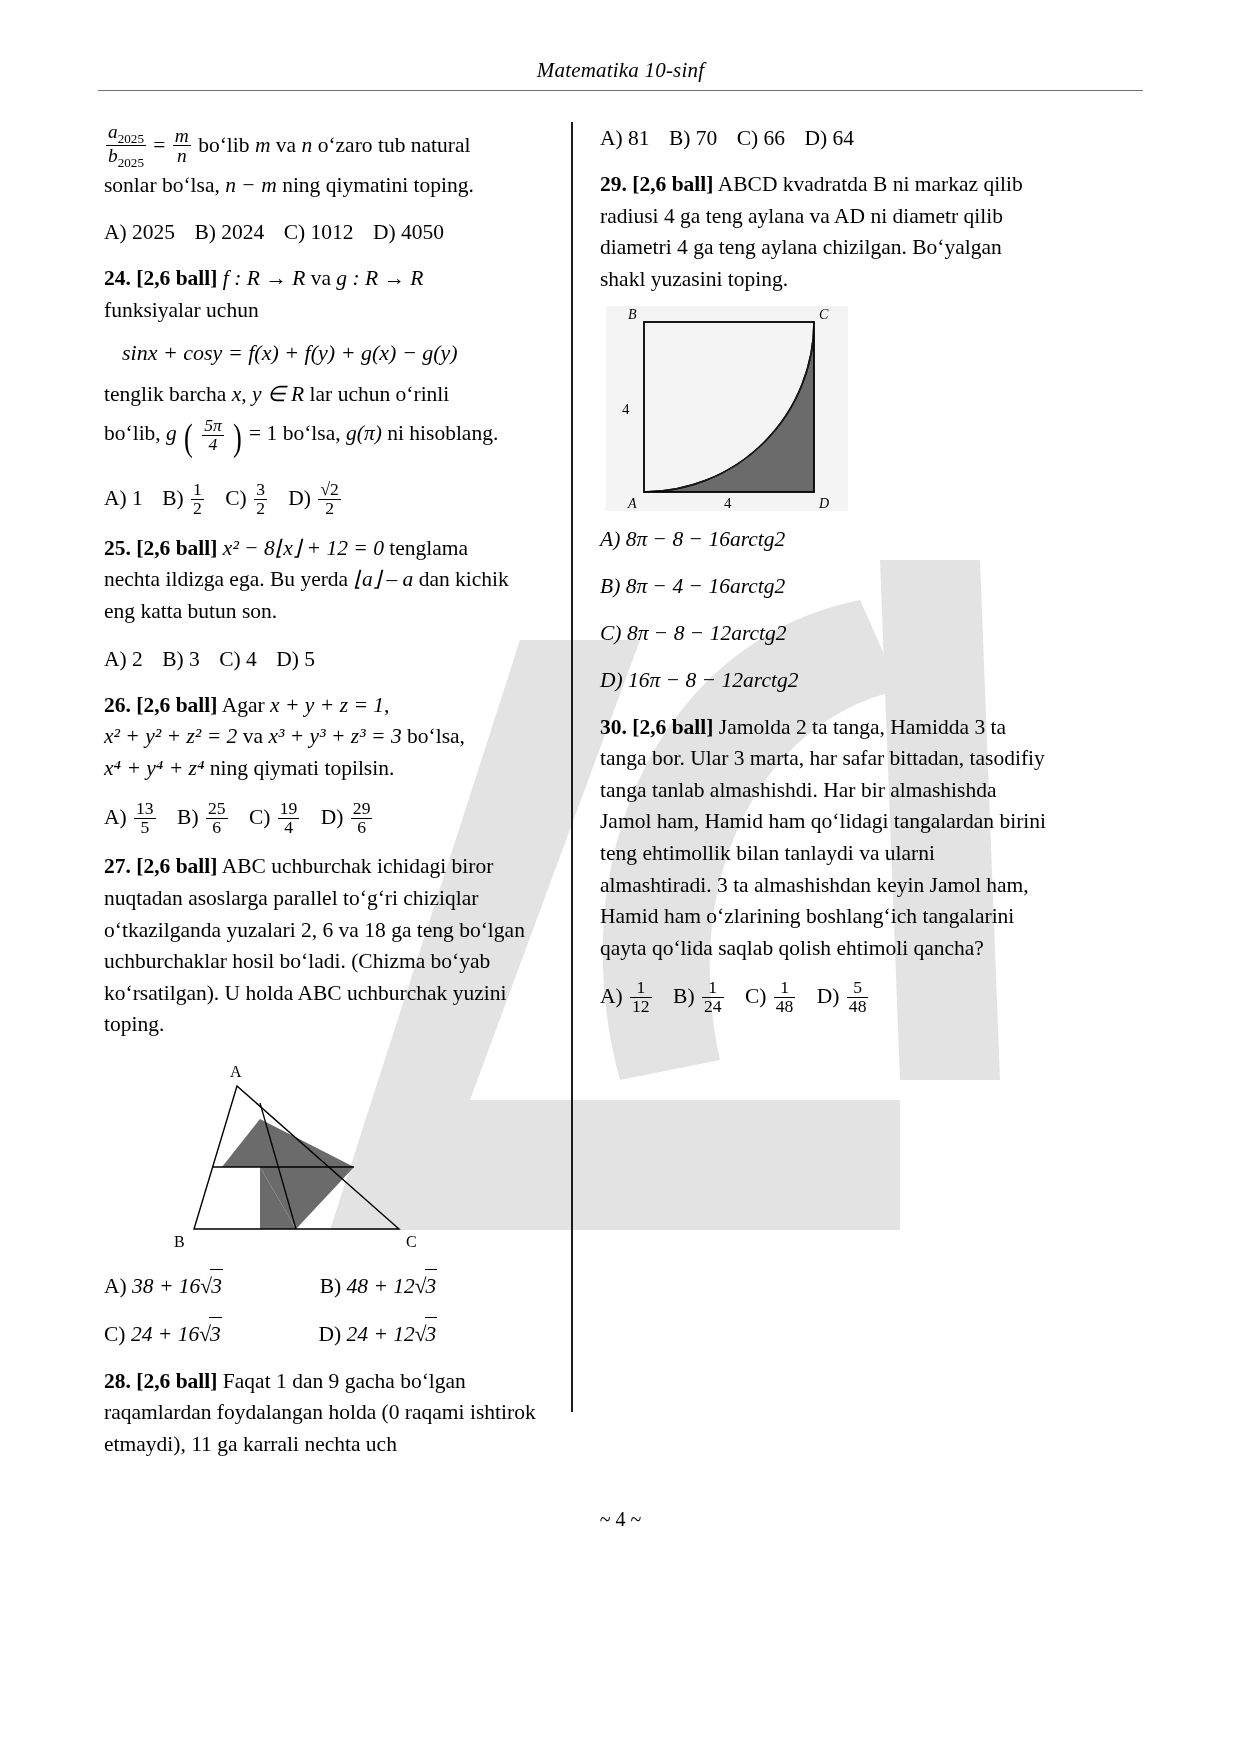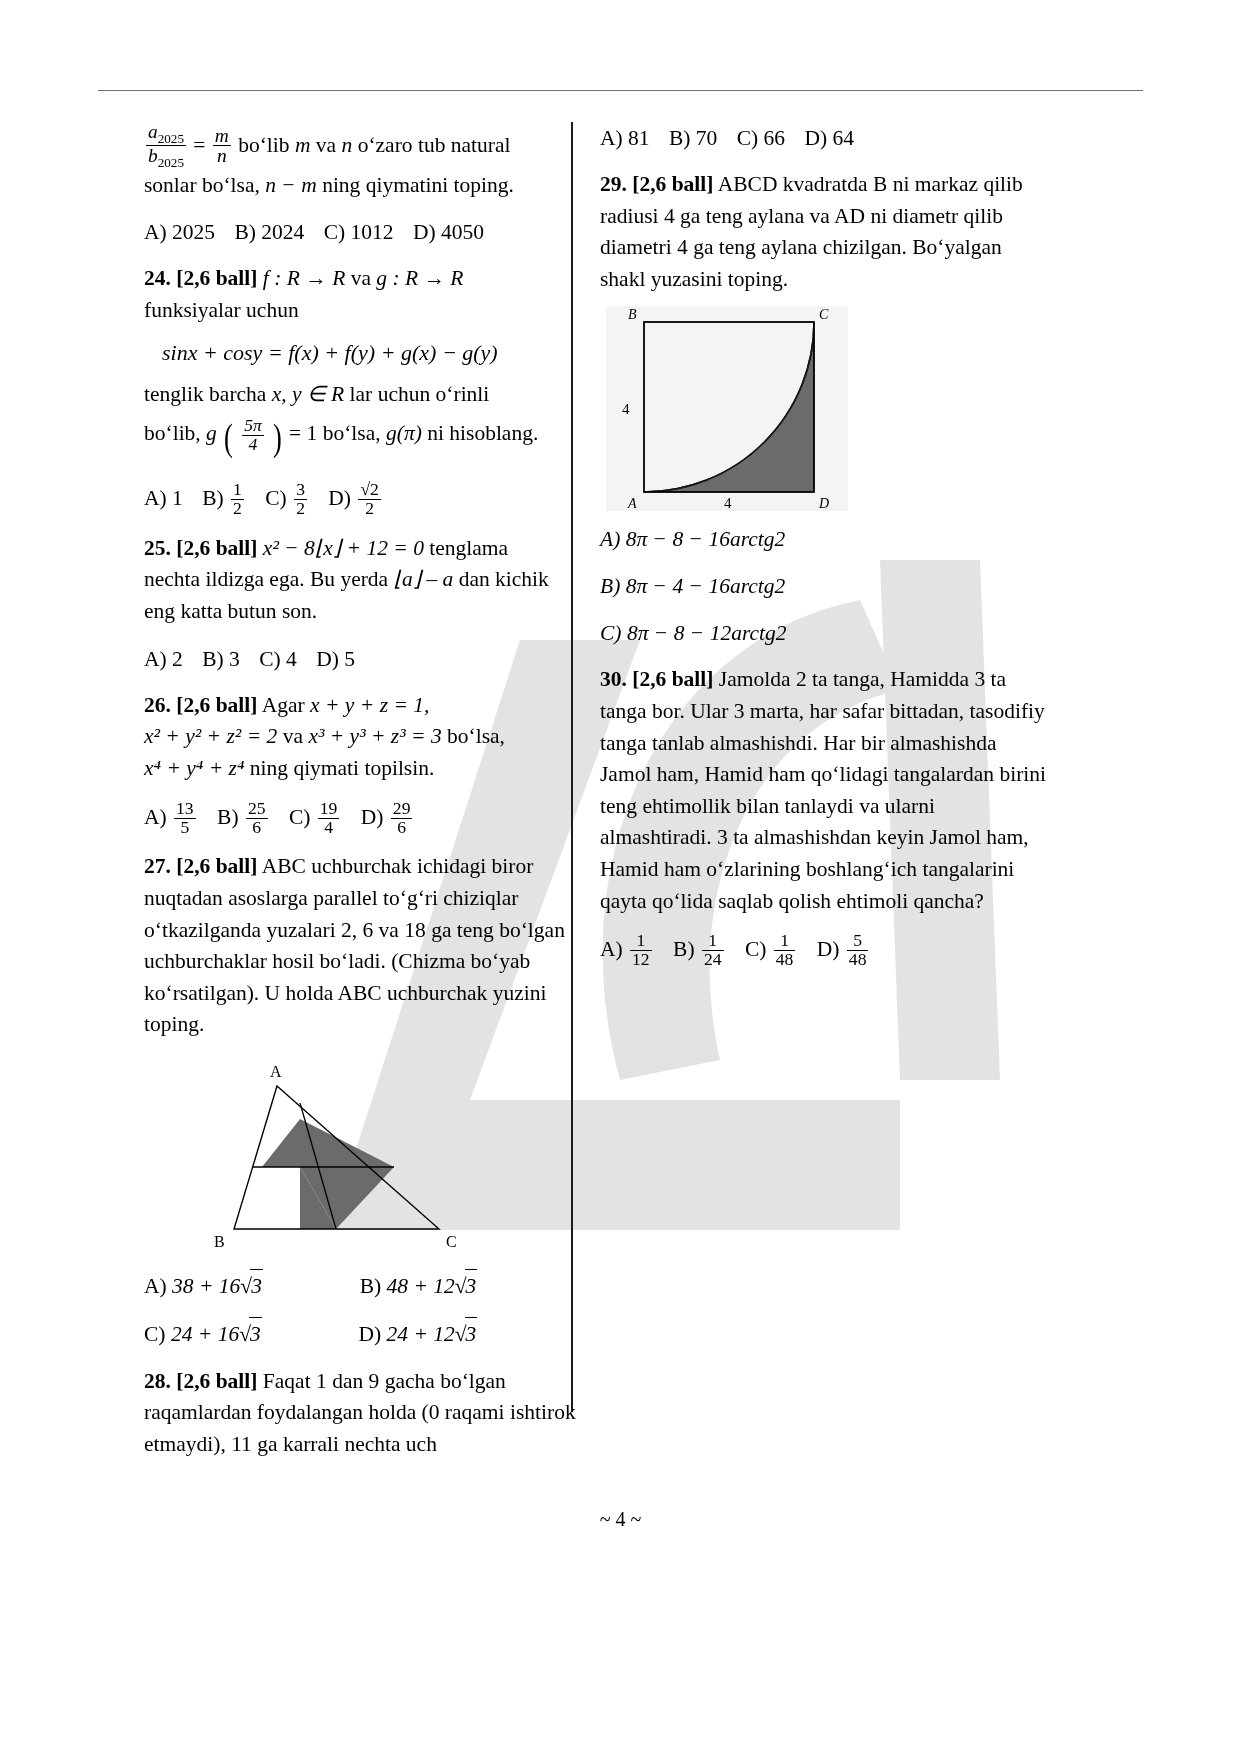--- a/index.html
+++ b/index.html
@@ -54,21 +54,21 @@
     width: 1045px;
     height: 1px;
     background: #6f6f75;
   }
 
   
   .col {
     position: absolute;
     top: 122px;
   }
-  .col-left  { left: 104px;  width: 462px; margin-left: 40px; }
+  .col-left  { left: 104px;  width: 462px; }
   .col-right { left: 600px;  width: 448px; }
 
   .col-divider {
     position: absolute;
     left: 571px;
     top: 122px;
     width: 2px;
     height: 1290px;
     background: #1c1c1c;
   }
@@ -150,20 +150,23 @@
     <path d="M330 1230 L520 640 L640 640 L470 1100 L900 1100 L900 1230 Z"></path>
     <path d="M560 980 L700 560 L830 560 L700 980 Z" opacity="0"></path>
     <path d="M620 1080 C 560 860, 660 640, 860 600 L 900 690 C 760 720, 680 880, 720 1060 Z"></path>
     <path d="M880 560 L980 560 L1000 1080 L900 1080 Z"></path>
     <path d="M700 980 L1040 980 L1040 1060 L700 1060 Z" opacity="0"></path>
   </g>
 </svg>
 
 <div class="page">
 
+  <div class="header">
+    <span class="header-title">Matematika 10-sinf</span>
+  </div>
   <div class="header-rule"></div>
 
   <div class="col-divider"></div>
 
   <div class="col col-left">
 
     <div class="blk">
       <span class="frac big">
         <span class="num"><i>a</i><span class="sub">2025</span></span>
         <span class="den"><i>b</i><span class="sub">2025</span></span>
@@ -390,20 +393,23 @@
 
     <div class="opts">
       <span class="mathi">A) 8π − 8 − 16arctg2</span>
     </div>
     <div class="opts">
       <span class="mathi">B) 8π − 4 − 16arctg2</span>
     </div>
     <div class="opts">
       <span class="mathi">C) 8π − 8 − 12arctg2</span>
     </div>
+    <div class="opts">
+      <span class="mathi">D) 16π − 8 − 12arctg2</span>
+    </div>
 
     <div class="blk">
       <span class="qnum">30.</span>
       <span class="qnum">[2,6 ball]</span>
       <span>Jamolda 2 ta tanga, Hamidda 3 ta tanga bor. Ular 3 marta, har safar bittadan, tasodifiy tanga tanlab almashishdi. Har bir almashishda Jamol ham, Hamid ham qo‘lidagi tangalardan birini teng ehtimollik bilan tanlaydi va ularni almashtiradi. 3 ta almashishdan keyin Jamol ham, Hamid ham o‘zlarining boshlang‘ich tangalarini qayta qo‘lida saqlab qolish ehtimoli qancha?</span>
     </div>
 
     <div class="opts">
       <span>A)</span>
       <span class="frac">

